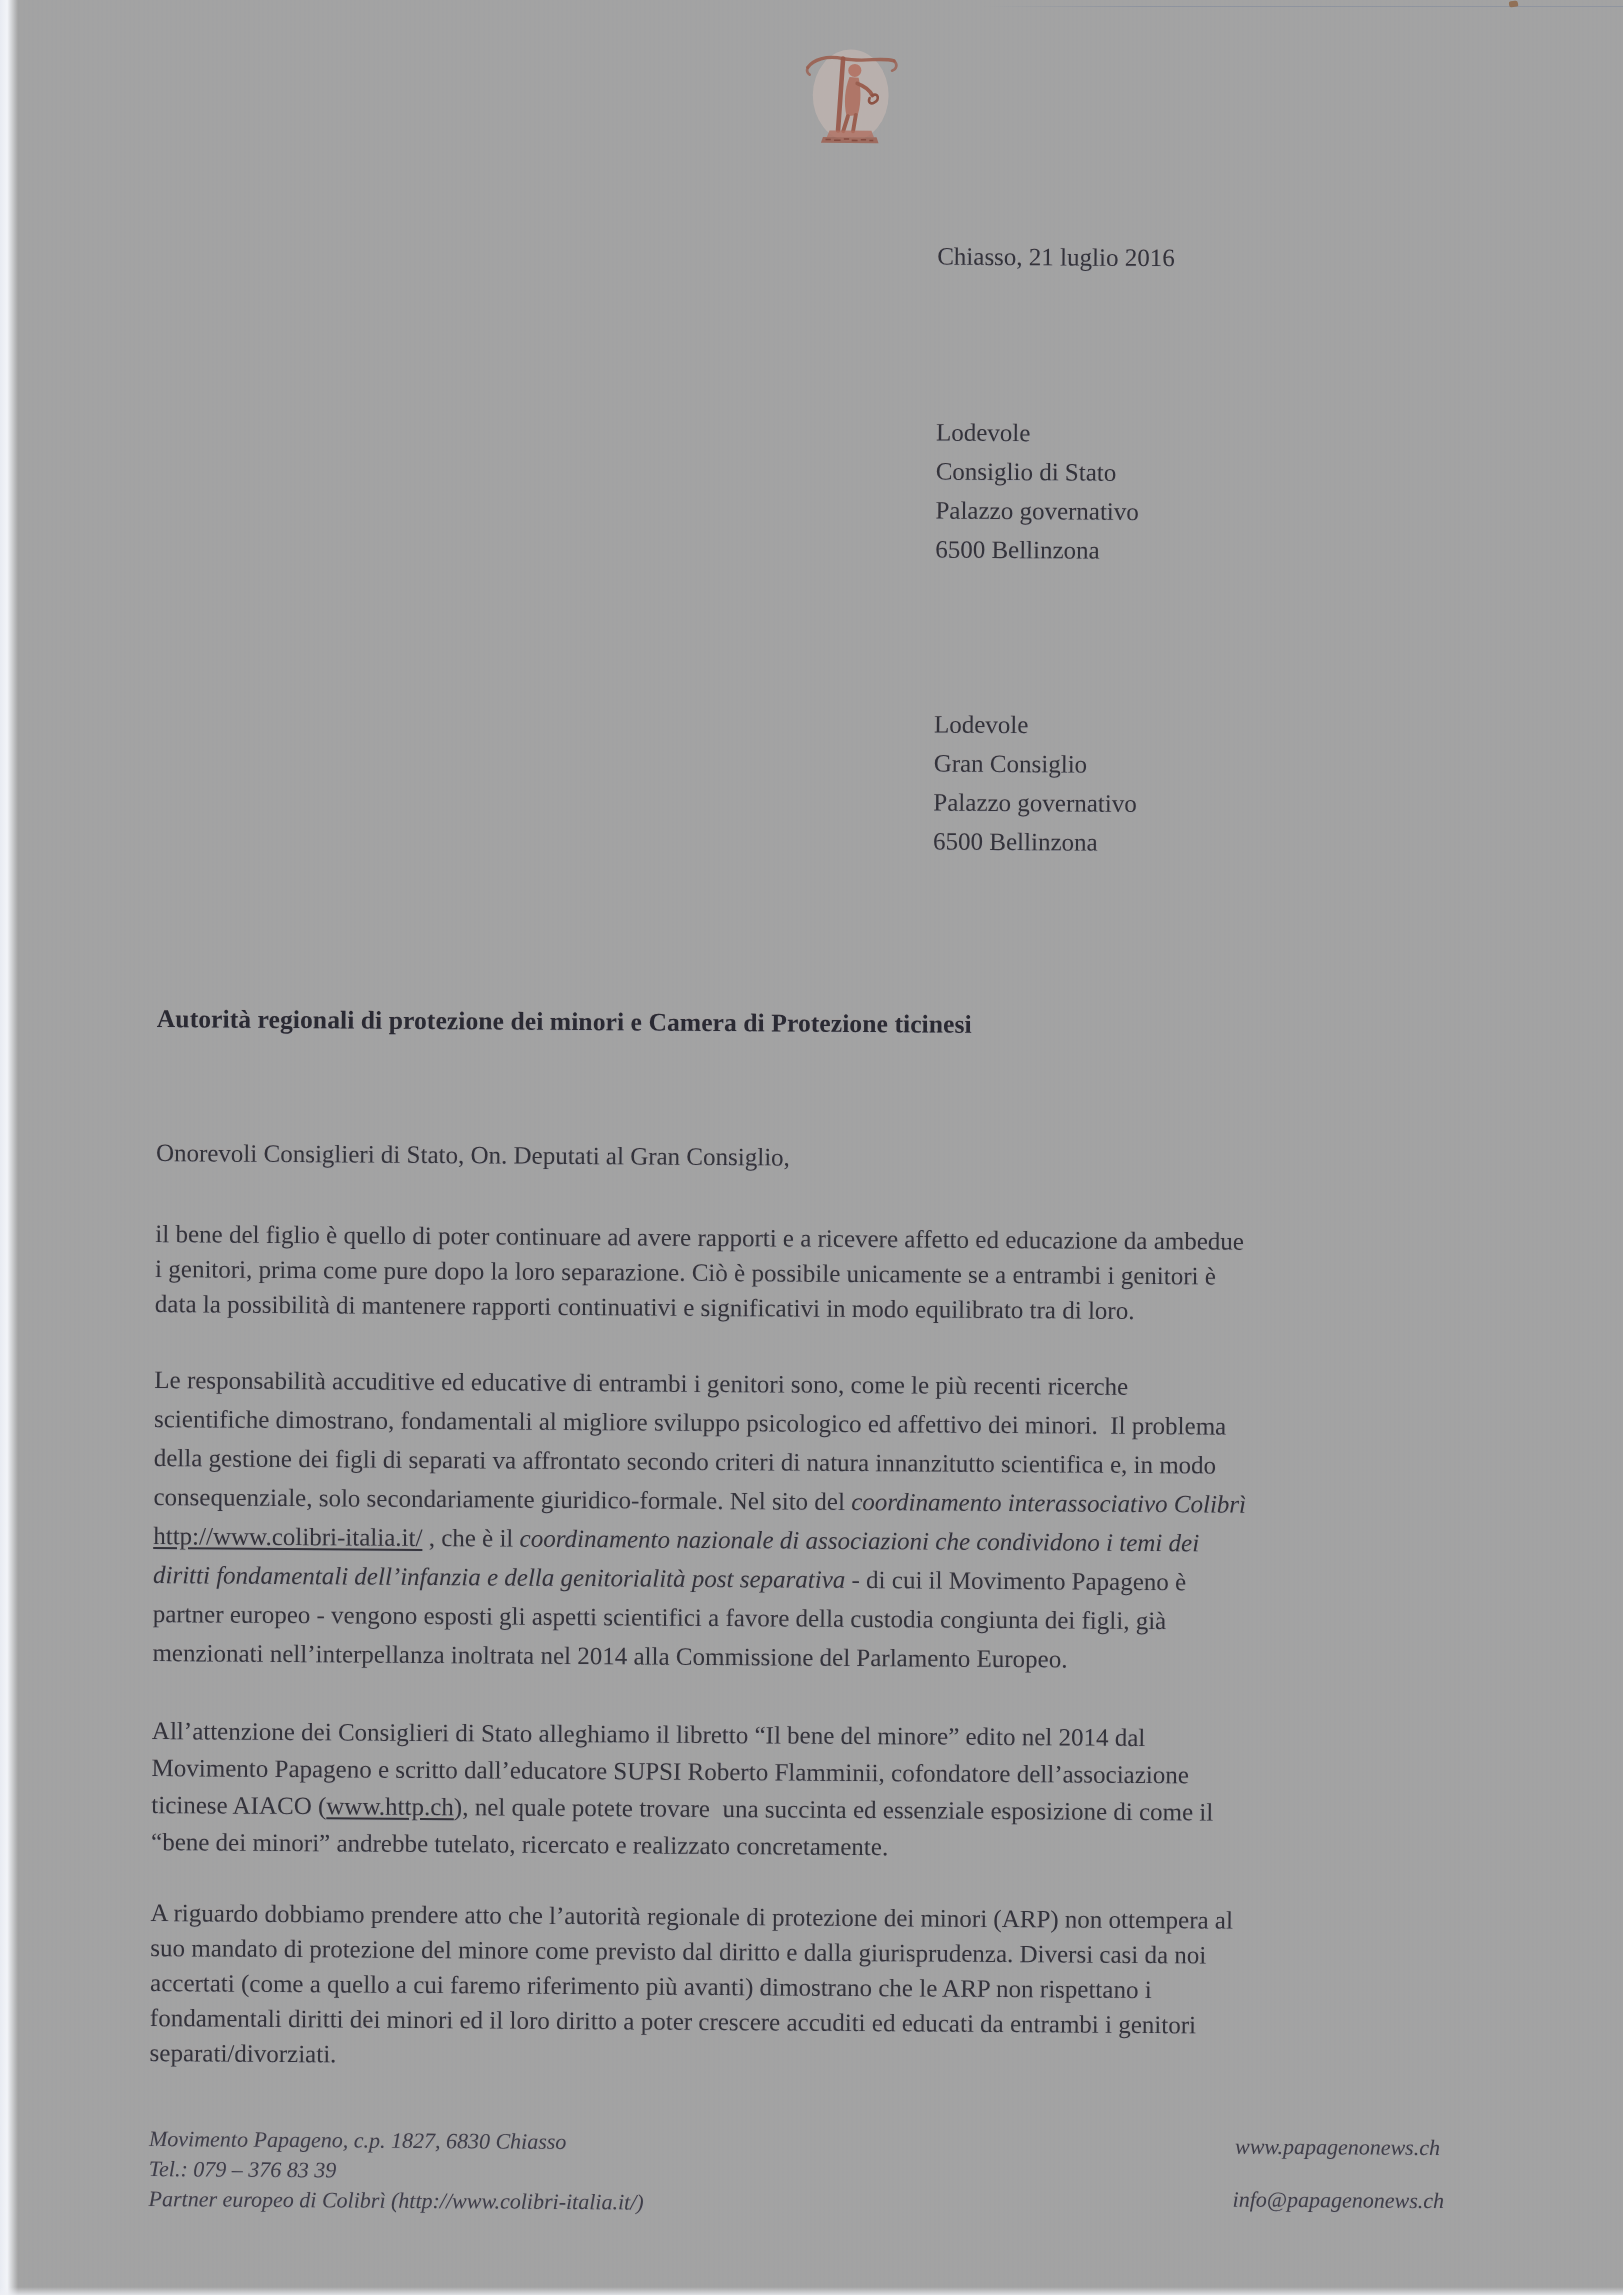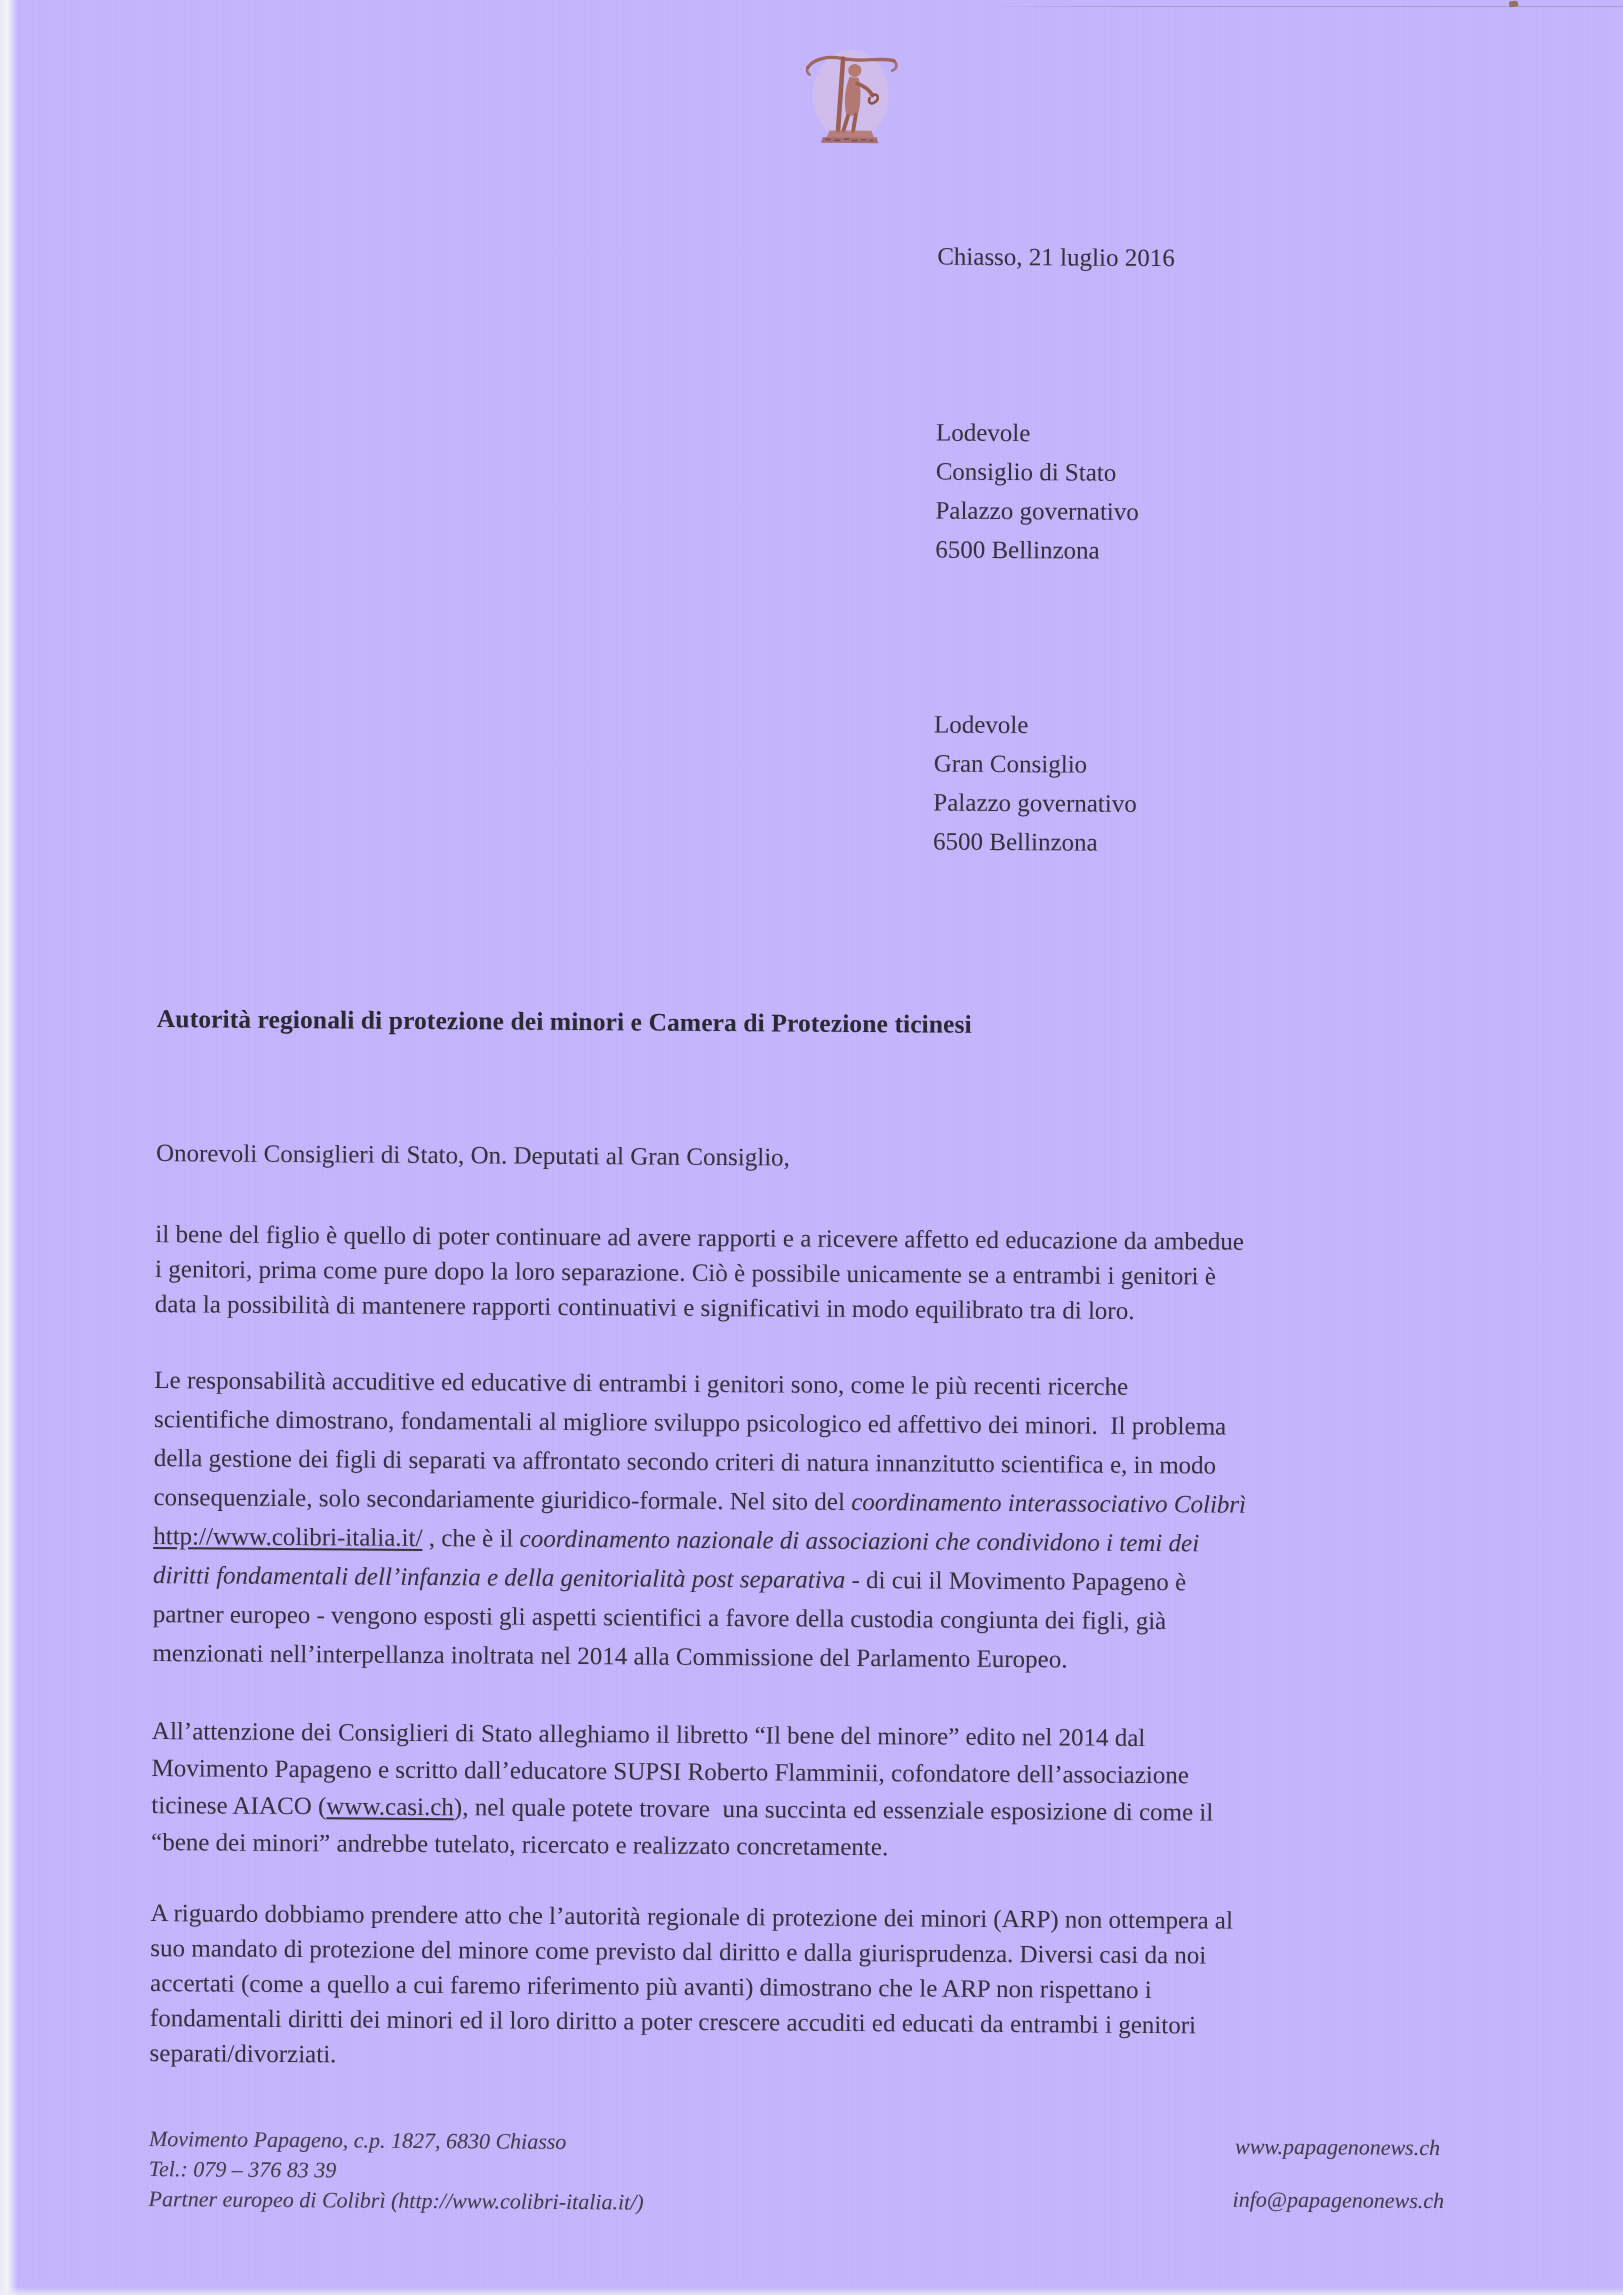--- a/index.html
+++ b/index.html
@@ -1,19 +1,19 @@
 <!DOCTYPE html>
 <html style="font-size:10.5px"><head>
 <meta charset="utf-8">
 <style>
   html,body{margin:0;padding:0;background:#ffffff;}
   .page{
     position:relative;
     width:1623px;height:2295px;
-    background:#c4b5fd;
+    background:#a3a3a3;
     overflow:hidden;
     font-family:"Liberation Serif","DejaVu Serif",serif;
     color:#33333b;
   }
   
   .scan-texture{
     position:absolute;inset:0;
     background:repeating-linear-gradient(90deg, rgba(90,110,170,0.015) 0 2px, rgba(255,255,255,0) 2px 4.6px);
     pointer-events:none;
   }
@@ -129,21 +129,21 @@
       <div class="line"><span>consequenziale, solo secondariamente giuridico-formale. Nel sito del </span><span class="i">coordinamento interassociativo Colibrì</span></div>
       <div class="line"><span class="u">http://www.colibri-italia.it/</span><span> , che è il </span><span class="i">coordinamento nazionale di associazioni che condividono i temi dei</span></div>
       <div class="line"><span class="i">diritti fondamentali dell’infanzia e della genitorialità post separativa</span><span> - di cui il Movimento Papageno è</span></div>
       <div class="line">partner europeo - vengono esposti gli aspetti scientifici a favore della custodia congiunta dei figli, già</div>
       <div class="line">menzionati nell’interpellanza inoltrata nel 2014 alla Commissione del Parlamento Europeo.</div>
     </div>
 
     <div class="abs para body-text p3">
       <div class="line">All’attenzione dei Consiglieri di Stato alleghiamo il libretto “Il bene del minore” edito nel 2014 dal</div>
       <div class="line">Movimento Papageno e scritto dall’educatore SUPSI Roberto Flamminii, cofondatore dell’associazione</div>
-      <div class="line"><span>ticinese AIACO (</span><span class="u">www.casi.ch</span><span>), nel quale potete trovare  una succinta ed essenziale esposizione di come il</span></div>
+      <div class="line"><span>ticinese AIACO (</span><span class="u">www.http.ch</span><span>), nel quale potete trovare  una succinta ed essenziale esposizione di come il</span></div>
       <div class="line">“bene dei minori” andrebbe tutelato, ricercato e realizzato concretamente.</div>
     </div>
 
     <div class="abs para body-text p4">
       <div class="line">A riguardo dobbiamo prendere atto che l’autorità regionale di protezione dei minori (ARP) non ottempera al</div>
       <div class="line">suo mandato di protezione del minore come previsto dal diritto e dalla giurisprudenza. Diversi casi da noi</div>
       <div class="line">accertati (come a quello a cui faremo riferimento più avanti) dimostrano che le ARP non rispettano i</div>
       <div class="line">fondamentali diritti dei minori ed il loro diritto a poter crescere accuditi ed educati da entrambi i genitori</div>
       <div class="line">separati/divorziati.</div>
     </div>

